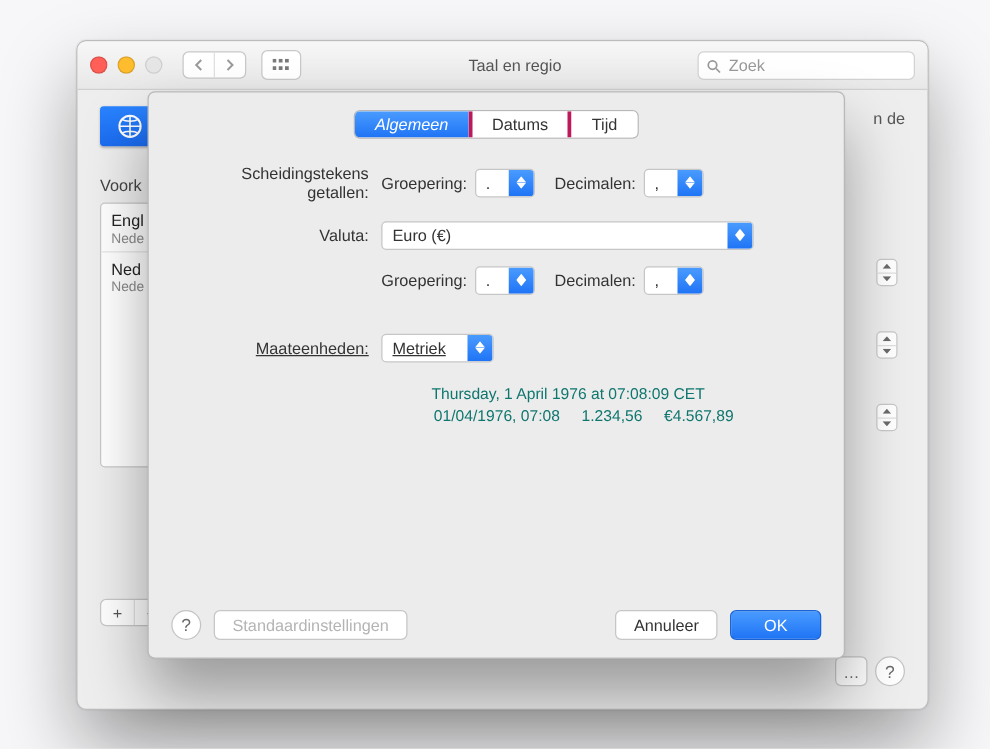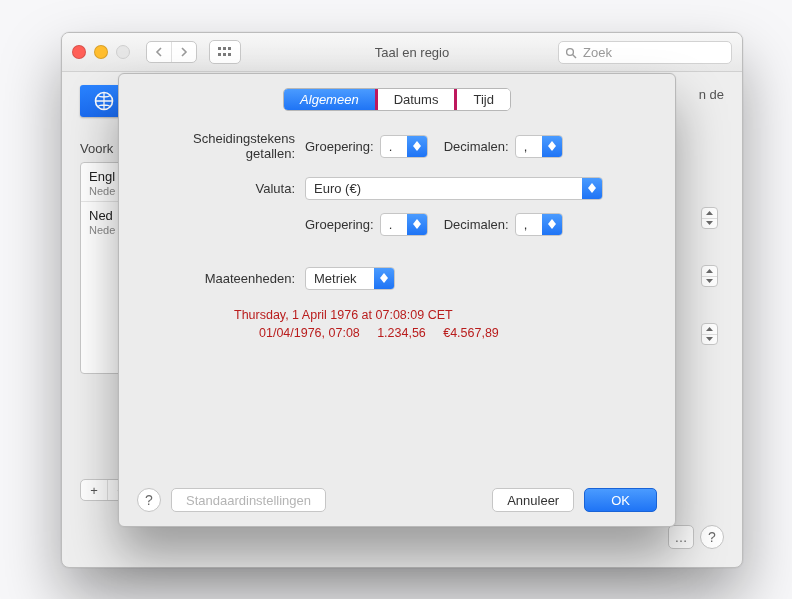--- a/index.html
+++ b/index.html
@@ -85,21 +85,21 @@
   .r-sub{color:#333;margin-right:6px;}
   .gap{width:16px;}
   .popup{height:21px;border:1px solid #c6c6c6;border-radius:4px;background:#fff;display:inline-flex;align-items:center;overflow:hidden;}
   .popup .val{padding:0 8px;color:#333;white-space:nowrap;}
   .popup .arrow{width:20px;align-self:stretch;background:linear-gradient(var(--mac-blue-grad1),var(--mac-blue-grad2));display:flex;flex-direction:column;align-items:center;justify-content:center;color:#fff;}
   .popup .arrow svg{display:block;}
   .popup.small{width:46px;justify-content:space-between;}
   .popup.med{width:88px;justify-content:space-between;}
   .popup.wide{width:296px;justify-content:space-between;}
 
-  .preview{position:absolute;left:0;right:0;top:232px;text-align:left;padding-left:115px;color:#b91c1c;font-size:12.5px;line-height:18px;}
+  .preview{position:absolute;left:0;right:0;top:232px;text-align:center;padding-left:115px;color:#0f766e;font-size:12.5px;line-height:18px;}
 
   .sheet-footer{position:absolute;left:0;right:0;bottom:14px;display:flex;align-items:center;padding:0 18px;gap:10px;}
   .help{width:22px;height:22px;border-radius:50%;border:1px solid #c4c4c4;background:#fff;color:#6a6a6a;display:flex;align-items:center;justify-content:center;font-size:14px;}
   .btn{height:22px;border:1px solid #c6c6c6;border-radius:5px;background:#fff;padding:0 14px;display:inline-flex;align-items:center;color:#333;}
   .btn.disabled{color:#b4b4b4;}
   .btn.primary{background:linear-gradient(var(--mac-blue-grad1),var(--mac-blue-grad2));border-color:#1963d6;color:#fff;padding:0 26px;}
   .spacer{flex:1;}
 </style>
 </head>
 <body>
@@ -293,21 +293,21 @@
             <svg width="8" height="5">
                 <path d="M4 0 8 5H0Z" fill="#fff"></path>
               </svg>
             <svg width="8" height="5">
                 <path d="M4 5 0 0H8Z" fill="#fff"></path>
               </svg>
           </span>
         </div>
       </div>
 
-      <div class="row" style="margin-top:30px;">
+      <div class="row" style="margin-top:30px;text-decoration:underline;">
         <div class="r-label">Maateenheden:</div>
         <div class="popup med">
           <span class="val">Metriek</span>
           <span class="arrow">
             <svg width="8" height="5">
                 <path d="M4 0 8 5H0Z" fill="#fff"></path>
               </svg>
             <svg width="8" height="5">
                 <path d="M4 5 0 0H8Z" fill="#fff"></path>
               </svg>

